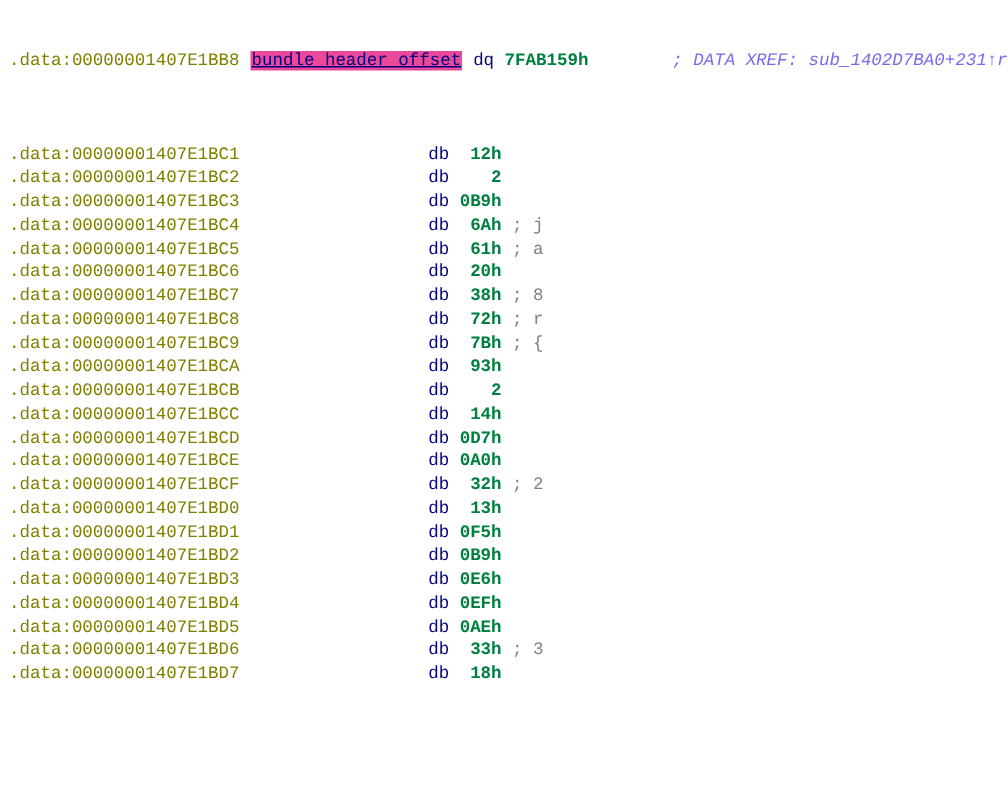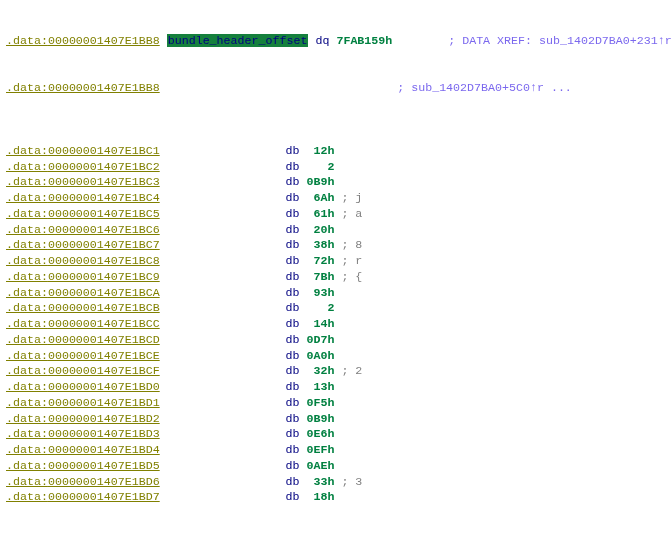--- a/index.html
+++ b/index.html
@@ -7,31 +7,30 @@
   .listing {
     position:relative;
     font-family: "Liberation Mono", "DejaVu Sans Mono", monospace;
     font-size:11.65px;
     line-height:15.75px;
     padding:1px 0 0 6px;
     white-space:pre;
     color:#000;
   }
   .row { height:15.75px; position:relative; }
-  .addr { color:#808000;text-decoration:underline; }
-  .hl { background:#15803d; color:#000080; padding:0 1px; }
+  .addr { color:#808000; }
+  .hl { background:#ec4899; color:#000080; padding:0 1px;text-decoration:underline; }
   .kw { color:#000080; }
   .num { color:#008040;font-weight:bold; }
-  .xref { color:#7b68ee; }
+  .xref { color:#7b68ee;font-style:italic; }
   .chr { color:#808080; }
 </style>
 </head>
 <body>
 
 <div class="listing">
   <div class="row"><span class="addr">.data:<span>00000001407E1BB8</span></span> <span class="hl">bundle_header_offset</span> <span class="kw">dq</span> <span class="num">7FAB159h</span>        <span class="xref">; DATA XREF: sub_1402D7BA0+231↑r</span></div>
-  <div class="row"><span class="addr">.data:<span>00000001407E1BB8</span></span>                                  <span class="xref">; sub_1402D7BA0+5C0↑r ...</span></div>
 
   <div id="bytes"><div class="row"><span class="addr">.data:<span>00000001407E1BC1</span></span>                  <span class="kw">db</span> <span class="num"> 12h</span><span class="chr"></span></div><div class="row"><span class="addr">.data:<span>00000001407E1BC2</span></span>                  <span class="kw">db</span> <span class="num">   2</span><span class="chr"></span></div><div class="row"><span class="addr">.data:<span>00000001407E1BC3</span></span>                  <span class="kw">db</span> <span class="num">0B9h</span><span class="chr"></span></div><div class="row"><span class="addr">.data:<span>00000001407E1BC4</span></span>                  <span class="kw">db</span> <span class="num"> 6Ah</span><span class="chr"> ; j</span></div><div class="row"><span class="addr">.data:<span>00000001407E1BC5</span></span>                  <span class="kw">db</span> <span class="num"> 61h</span><span class="chr"> ; a</span></div><div class="row"><span class="addr">.data:<span>00000001407E1BC6</span></span>                  <span class="kw">db</span> <span class="num"> 20h</span><span class="chr"></span></div><div class="row"><span class="addr">.data:<span>00000001407E1BC7</span></span>                  <span class="kw">db</span> <span class="num"> 38h</span><span class="chr"> ; 8</span></div><div class="row"><span class="addr">.data:<span>00000001407E1BC8</span></span>                  <span class="kw">db</span> <span class="num"> 72h</span><span class="chr"> ; r</span></div><div class="row"><span class="addr">.data:<span>00000001407E1BC9</span></span>                  <span class="kw">db</span> <span class="num"> 7Bh</span><span class="chr"> ; {</span></div><div class="row"><span class="addr">.data:<span>00000001407E1BCA</span></span>                  <span class="kw">db</span> <span class="num"> 93h</span><span class="chr"></span></div><div class="row"><span class="addr">.data:<span>00000001407E1BCB</span></span>                  <span class="kw">db</span> <span class="num">   2</span><span class="chr"></span></div><div class="row"><span class="addr">.data:<span>00000001407E1BCC</span></span>                  <span class="kw">db</span> <span class="num"> 14h</span><span class="chr"></span></div><div class="row"><span class="addr">.data:<span>00000001407E1BCD</span></span>                  <span class="kw">db</span> <span class="num">0D7h</span><span class="chr"></span></div><div class="row"><span class="addr">.data:<span>00000001407E1BCE</span></span>                  <span class="kw">db</span> <span class="num">0A0h</span><span class="chr"></span></div><div class="row"><span class="addr">.data:<span>00000001407E1BCF</span></span>                  <span class="kw">db</span> <span class="num"> 32h</span><span class="chr"> ; 2</span></div><div class="row"><span class="addr">.data:<span>00000001407E1BD0</span></span>                  <span class="kw">db</span> <span class="num"> 13h</span><span class="chr"></span></div><div class="row"><span class="addr">.data:<span>00000001407E1BD1</span></span>                  <span class="kw">db</span> <span class="num">0F5h</span><span class="chr"></span></div><div class="row"><span class="addr">.data:<span>00000001407E1BD2</span></span>                  <span class="kw">db</span> <span class="num">0B9h</span><span class="chr"></span></div><div class="row"><span class="addr">.data:<span>00000001407E1BD3</span></span>                  <span class="kw">db</span> <span class="num">0E6h</span><span class="chr"></span></div><div class="row"><span class="addr">.data:<span>00000001407E1BD4</span></span>                  <span class="kw">db</span> <span class="num">0EFh</span><span class="chr"></span></div><div class="row"><span class="addr">.data:<span>00000001407E1BD5</span></span>                  <span class="kw">db</span> <span class="num">0AEh</span><span class="chr"></span></div><div class="row"><span class="addr">.data:<span>00000001407E1BD6</span></span>                  <span class="kw">db</span> <span class="num"> 33h</span><span class="chr"> ; 3</span></div><div class="row"><span class="addr">.data:<span>00000001407E1BD7</span></span>                  <span class="kw">db</span> <span class="num"> 18h</span><span class="chr"></span></div></div>
 
   
   
 </div>
 
 </body></html>

